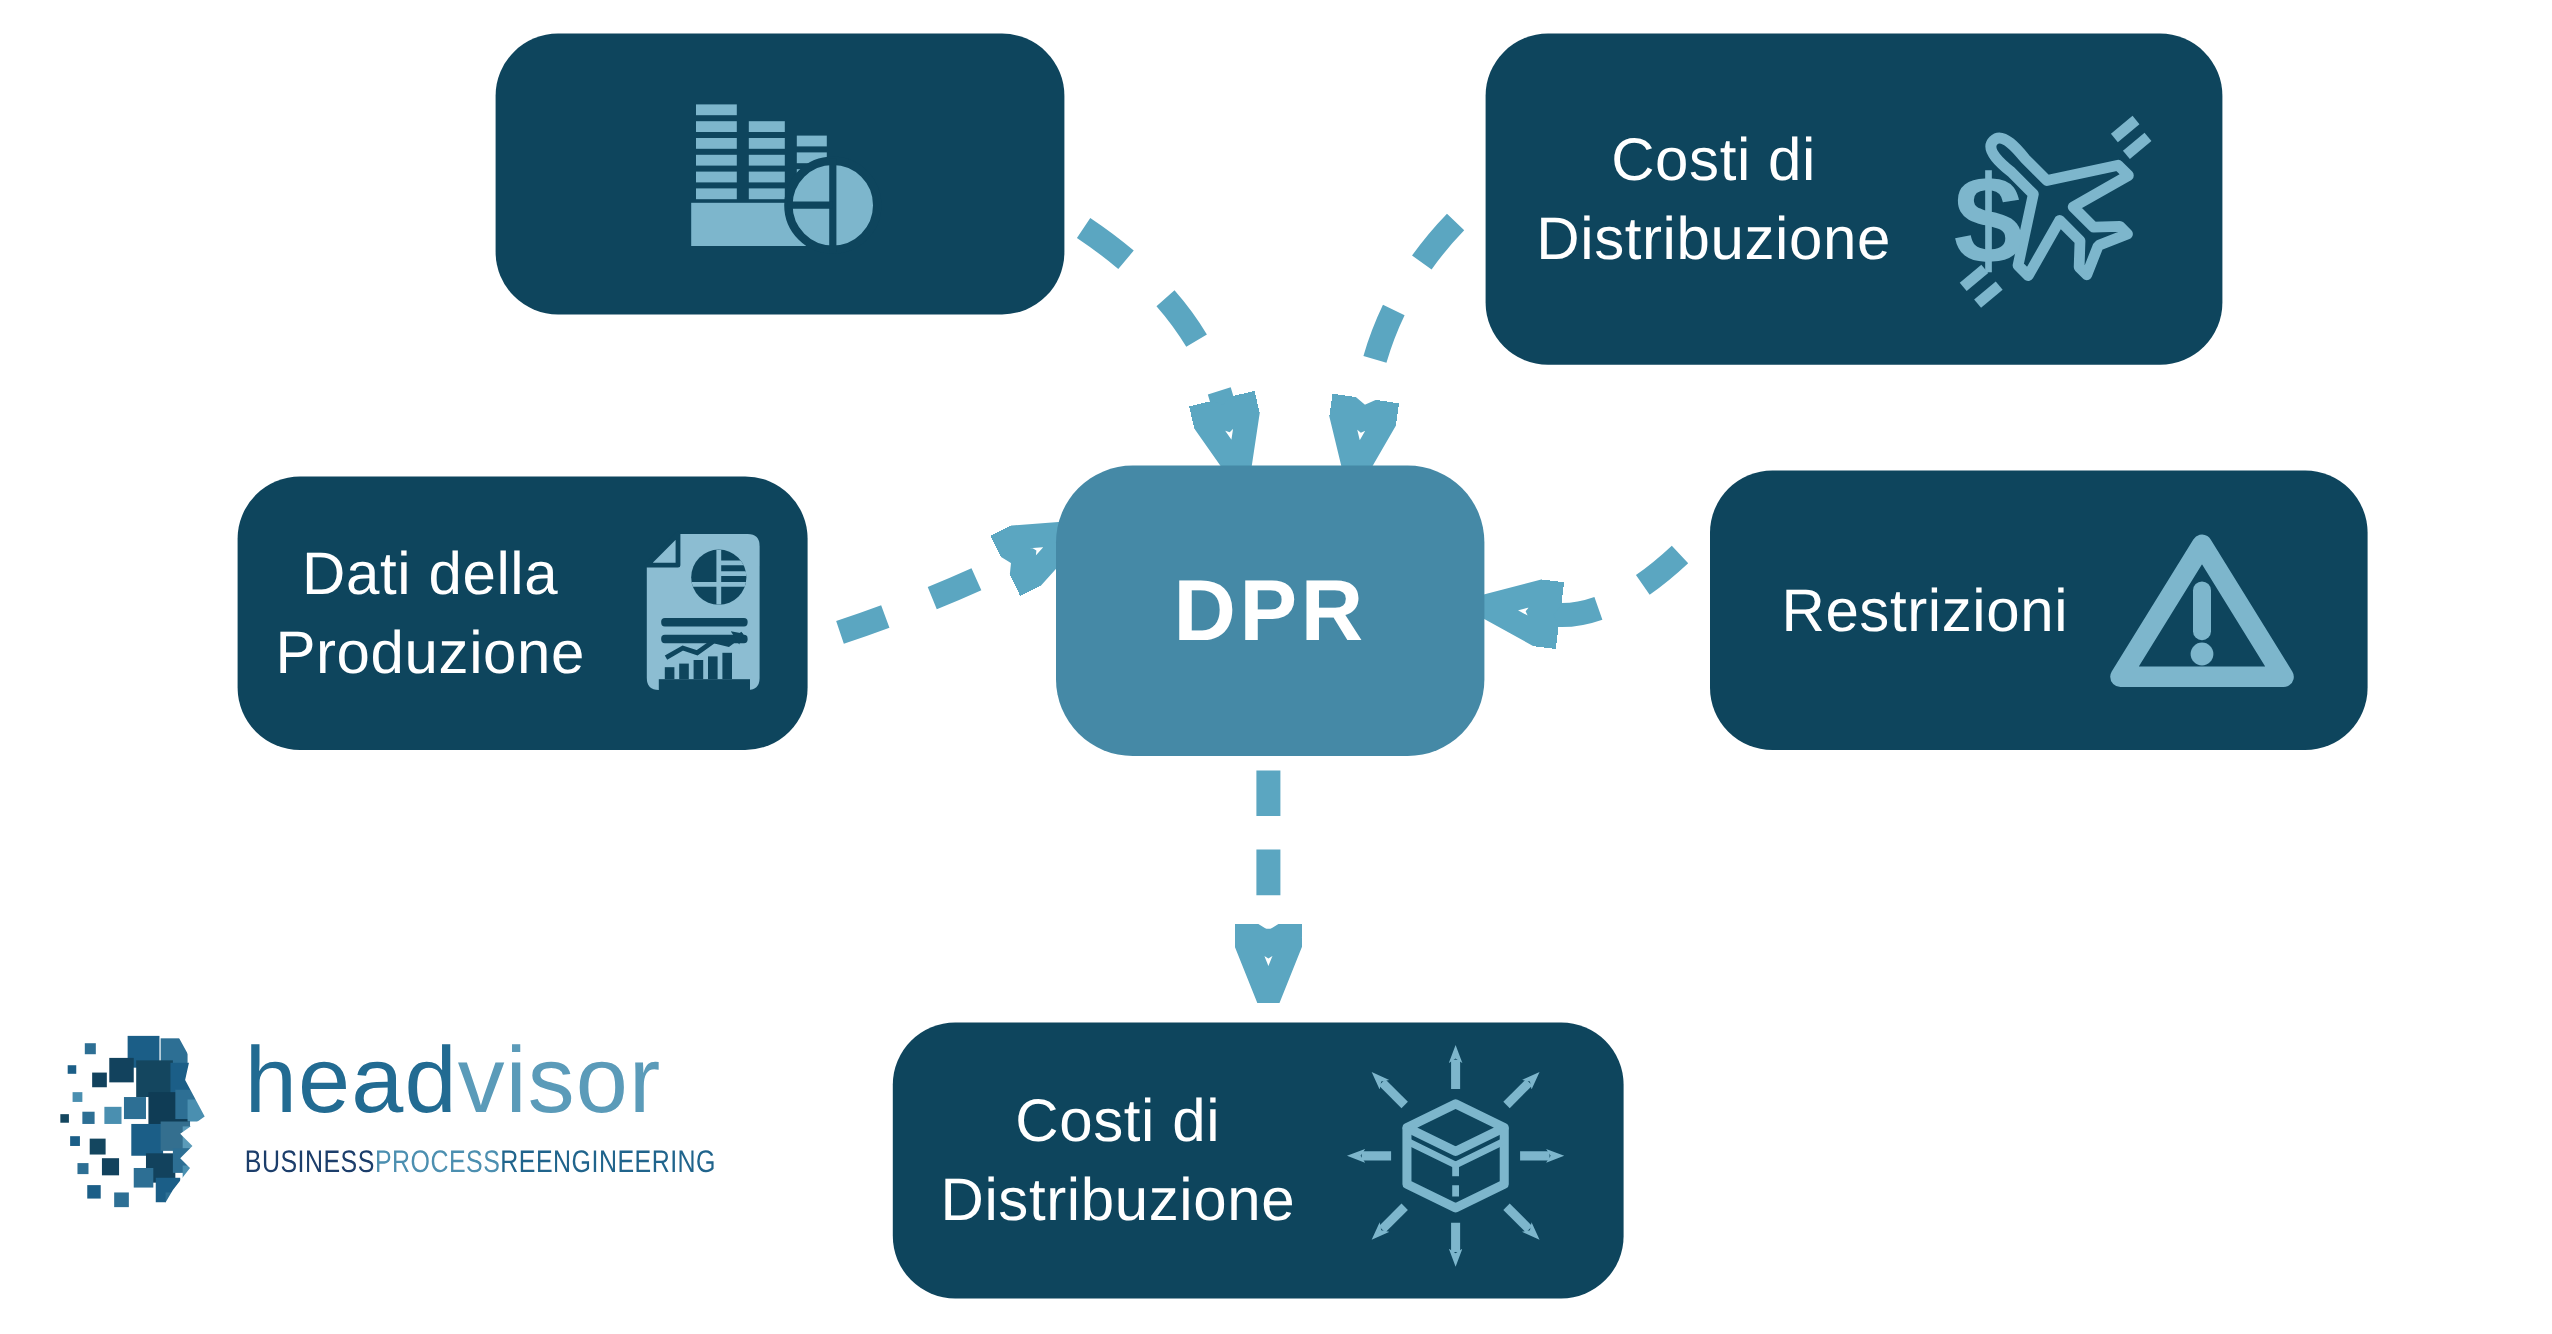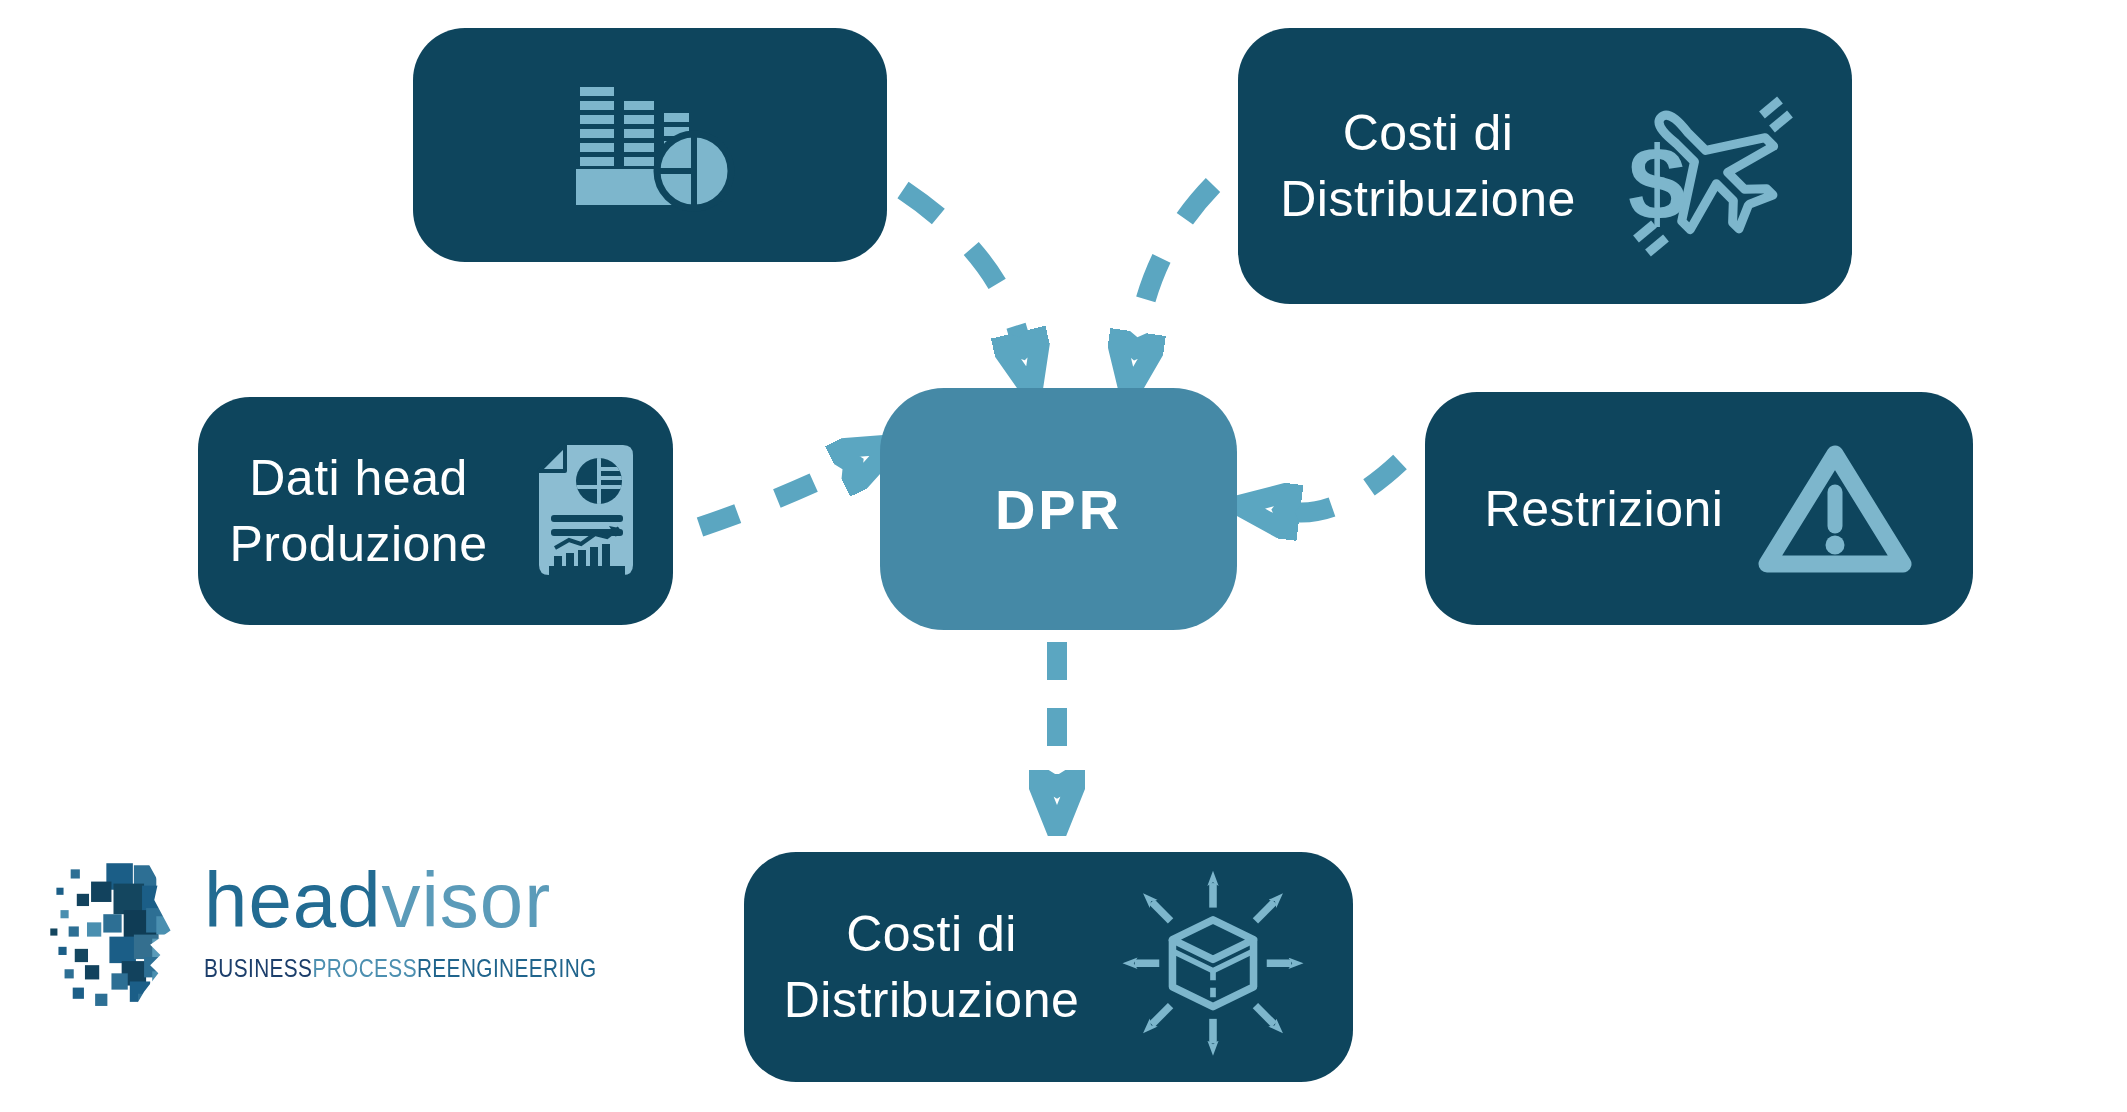--- a/index.html
+++ b/index.html
@@ -14,21 +14,21 @@
   .node .label{font-size:50px;line-height:1.32;text-align:center;font-weight:400;letter-spacing:.5px;}
   .node .label span{display:block;}
   #node-sales{left:413px;top:28px;width:474px;height:234px;}
   #node-costs{left:1238px;top:28px;width:614px;height:276px;}
   #node-production{left:198px;top:397px;width:475px;height:228px;}
   #node-restrictions{left:1425px;top:392px;width:548px;height:233px;}
   #node-plan{left:744px;top:852px;width:609px;height:230px;}
   #node-dpr{
     left:880px;top:388px;width:357px;height:242px;background:#4589a6;border-radius:64px;
   }
-  #node-dpr .dpr-text{font-size:56px;font-weight:700;letter-spacing:3px;color:#fff;}
+  #node-dpr .dpr-text{font-size:72px;font-weight:700;letter-spacing:3px;color:#fff;}
   #connectors{position:absolute;left:0;top:0;width:2127px;height:1112px;pointer-events:none;}
   #connectors path{fill:none;stroke:#5ba6c1;stroke-width:20;}
   #logo{position:absolute;left:50px;top:851px;display:flex;align-items:flex-start;}
   #logo .logo-text{margin-left:26px;margin-top:10px;}
   #logo .brand{font-size:78px;letter-spacing:1px;line-height:1;}
   #logo .brand .b1{color:#226b92;}
   #logo .brand .b2{color:#5b9bb9;}
   #logo .tagline{
     font-size:26px;letter-spacing:.5px;margin-top:14px;white-space:nowrap;
     transform:scaleX(.8);transform-origin:left center;font-weight:400;
@@ -96,21 +96,21 @@
         <line x1="162" y1="58" x2="180" y2="43"></line>
         <line x1="26" y1="168" x2="44" y2="153"></line>
         <line x1="38" y1="182" x2="56" y2="167"></line>
       </g>
       <text x="18" y="148" font-size="104" font-weight="bold" fill="#7db6cc">$</text>
     </svg>
   </div>
 
   <div class="node" id="node-production">
     <div class="label">
-      <span>Dati head</span>
+      <span>Dati della</span>
       <span>Produzione</span>
     </div>
     <svg width="120" height="140" viewBox="0 0 120 140">
       <defs>
           <clipPath id="pieclip">
             <circle cx="78" cy="40" r="23"></circle>
           </clipPath>
         </defs>
       <path d="M 44,4 H 102 Q 112,4 112,14 V 124 Q 112,134 102,134 H 28 Q 18,134 18,124 V 30 Z" fill="#8cbdd2"></path>
       <path d="M 44,4 L 44,30 L 18,30 Z" fill="#8cbdd2" stroke="#0e455d" stroke-width="4" stroke-linejoin="round"></path>

